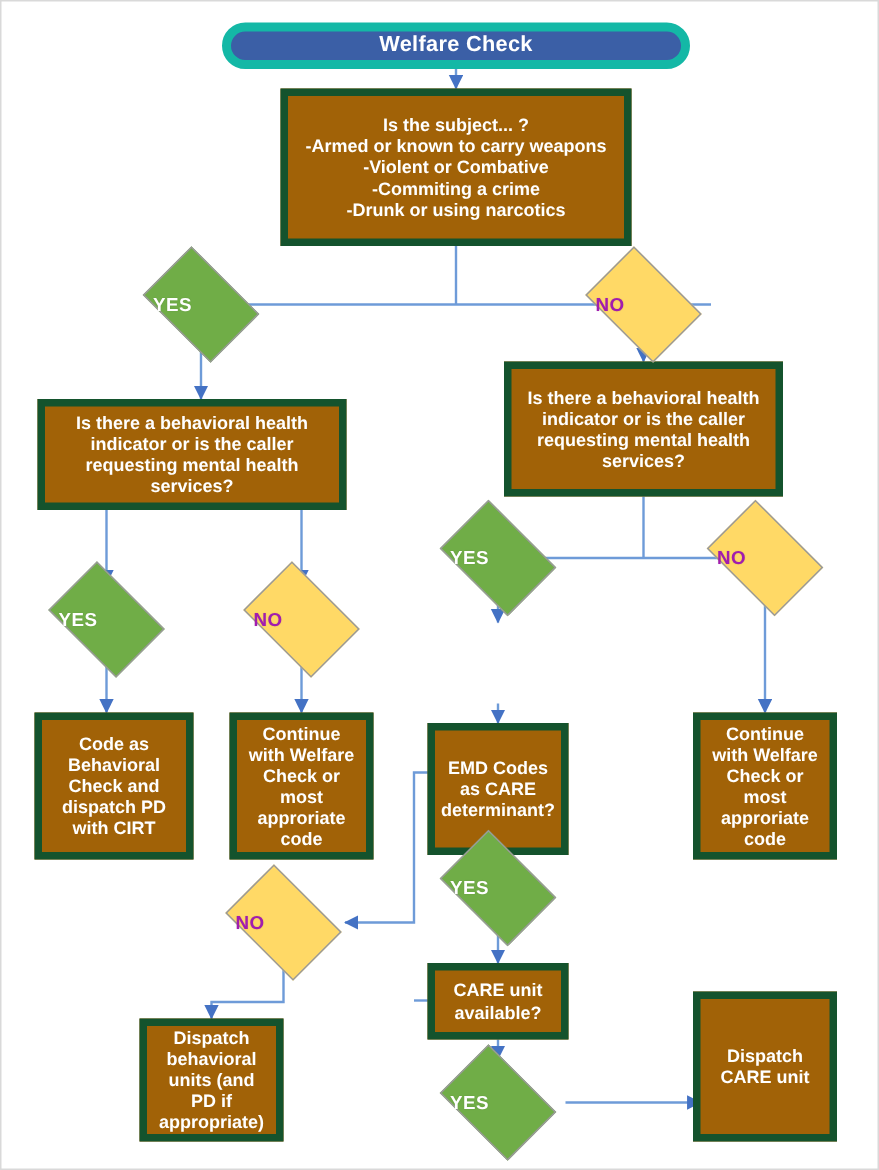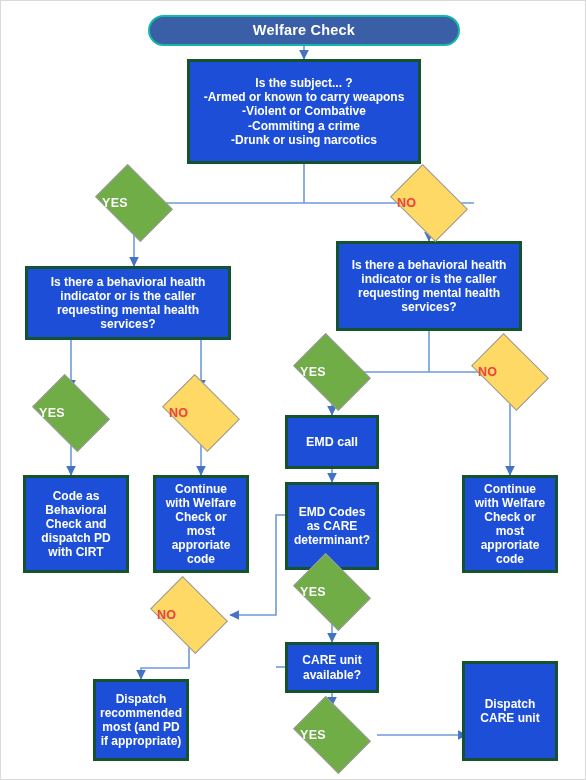--- a/index.html
+++ b/index.html
@@ -23,26 +23,26 @@
   .node{
     position:absolute;
     box-sizing:border-box;
     display:flex;align-items:center;justify-content:center;
     text-align:center;
     color:#ffffff;
     line-height:1.18;
     z-index:2;
   }
   .box{
-    background:#1d4ed8;
-    border:3px solid #14532d;
+    background:#a16207;
+    border:5px solid #14532d;
   }
   .title-pill{
     background:#3B5FA6;
-    border:2px solid #14b8a6;
+    border:6px solid #14b8a6;
     border-radius:18px;
     font-size:14.5px;
     font-weight:bold;
     letter-spacing:.2px;
   }
   .diamond-wrap{
     position:absolute;
     z-index:3;
     display:flex;align-items:center;justify-content:flex-start;
   }
@@ -53,21 +53,21 @@
     box-sizing:border-box;
   }
   .diamond-wrap .lbl{
     position:relative;z-index:2;
     color:#ffffff;font-size:12.5px;font-weight:bold;
     letter-spacing:.3px;
     text-shadow:0 0 1px rgba(0,0,0,.15);
   }
   .d-yes .shape{background:#70AD47;}
   .d-no  .shape{background:#FFD966;}
-  .d-no .lbl{color:#ef4444;}
+  .d-no .lbl{color:#a21caf;}
   .t-md{font-size:12px;font-weight:bold;}
   .t-lg{font-size:12.5px;font-weight:bold;}
   .multiline{white-space:pre-line;padding:4px 6px;}
 </style>
 </head>
 <body>
 
 <div id="canvas">
 
   <svg id="wires" viewBox="0 0 586 780">
@@ -163,23 +163,20 @@
   <div class="diamond-wrap d-yes" style="left:38px;top:389px;width:64px;height:46px;">
     <span class="shape"></span>
     <span class="lbl">YES</span>
   </div>
 
   <div class="diamond-wrap d-no" style="left:168px;top:389px;width:64px;height:46px;">
     <span class="shape"></span>
     <span class="lbl">NO</span>
   </div>
 
-  <div class="node box multiline t-lg" style="left:284px;top:414px;width:94px;height:54px;">
-    <span>EMD call</span>
-  </div>
 
   <div class="node box multiline t-md" style="left:284px;top:481px;width:94px;height:88px;">
     <span>EMD Codes as CARE determinant?</span>
   </div>
 
   <div class="node box multiline t-md" style="left:22px;top:474px;width:106px;height:98px;">
     <span>Code as Behavioral Check and dispatch PD with CIRT</span>
   </div>
 
   <div class="node box multiline t-md" style="left:152px;top:474px;width:96px;height:98px;">
@@ -203,20 +200,20 @@
   <div class="node box multiline t-md" style="left:284px;top:641px;width:94px;height:51px;">
     <span>CARE unit available?</span>
   </div>
 
   <div class="diamond-wrap d-yes" style="left:299px;top:711px;width:64px;height:46px;">
     <span class="shape"></span>
     <span class="lbl">YES</span>
   </div>
 
   <div class="node box multiline t-md" style="left:92px;top:678px;width:96px;height:82px;">
-    <span>Dispatch recommended most (and PD if appropriate)</span>
+    <span>Dispatch behavioral units (and PD if appropriate)</span>
   </div>
 
   <div class="node box multiline t-md" style="left:461px;top:660px;width:96px;height:100px;">
     <span>Dispatch CARE unit</span>
   </div>
 
 </div>
 
 </body></html>

